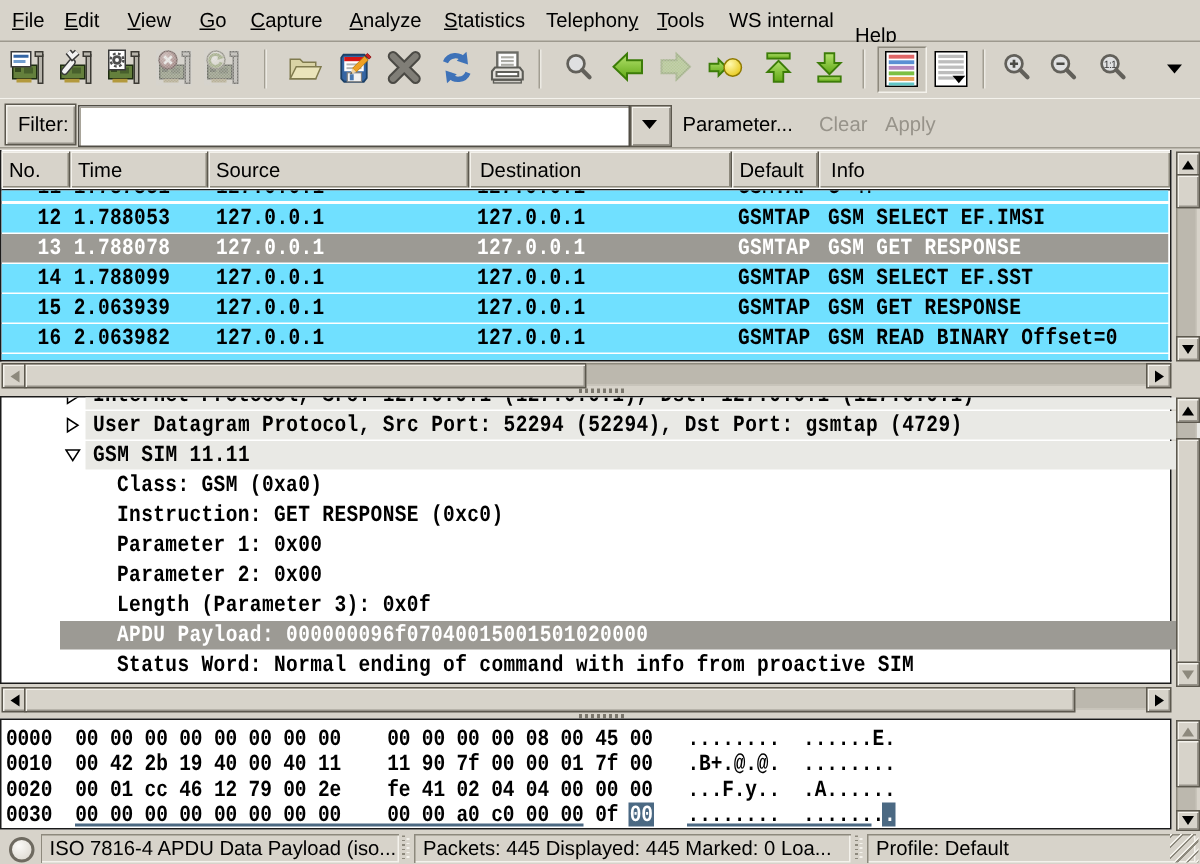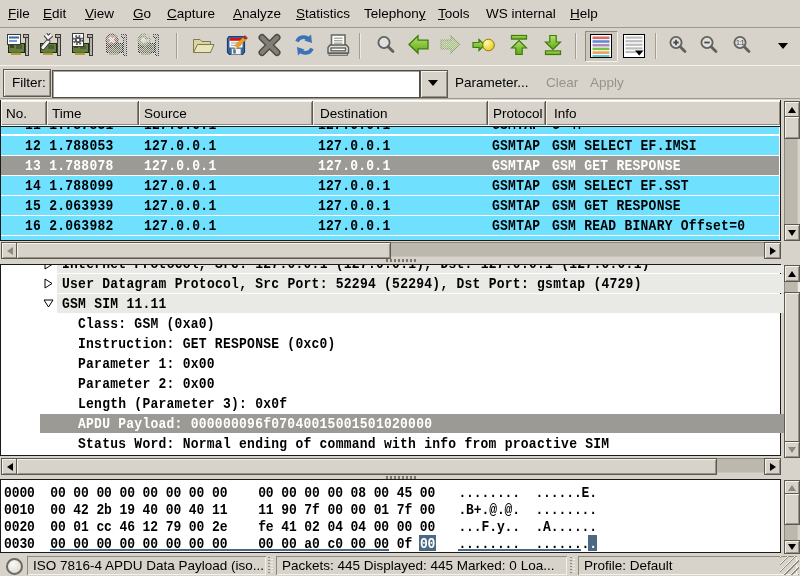--- a/index.html
+++ b/index.html
@@ -29,21 +29,21 @@
 <div class="ab ui" style="left:8px;top:6px;"><u>F</u>ile</div>
 <div class="ab ui" style="left:43px;top:6px;"><u>E</u>dit</div>
 <div class="ab ui" style="left:85px;top:6px;"><u>V</u>iew</div>
 <div class="ab ui" style="left:133px;top:6px;"><u>G</u>o</div>
 <div class="ab ui" style="left:167px;top:6px;"><u>C</u>apture</div>
 <div class="ab ui" style="left:233px;top:6px;"><u>A</u>nalyze</div>
 <div class="ab ui" style="left:296px;top:6px;"><u>S</u>tatistics</div>
 <div class="ab ui" style="left:364px;top:6px;">Telephon<u>y</u></div>
 <div class="ab ui" style="left:438px;top:6px;"><u>T</u>ools</div>
 <div class="ab ui" style="left:486px;top:6px;">WS internal</div>
-<div class="ab ui" style="left:570px;top:6px;"><u>H</u>elp</div>
+<div class="ab ui" style="left:570px;top:16px;"><u>H</u>elp</div>
 
 <div class="ab" style="left:0;top:28px;width:800px;height:37px;background:#d7d3ca;border-bottom:1px solid #9d998e;"></div>
 <div class="ab" style="left:0;top:65px;width:800px;height:1px;background:#f4f2ec;"></div>
 <svg class="ab" style="left:0;top:28px;" width="800" height="37" viewBox="0 0 800 37">
 <defs>
 <linearGradient id="grn" x1="0" y1="0" x2="0" y2="1">
         <stop offset="0" stop-color="#b4e26e"></stop>
         <stop offset="1" stop-color="#5fa713"></stop>
       </linearGradient>
 <radialGradient id="yel" cx="0.35" cy="0.3" r="0.9">
@@ -251,21 +251,21 @@
 <div class="ab hcell" style="left:1px;top:101px;width:46px;height:24px;box-sizing:border-box;"></div>
 <div class="ab hcell" style="left:47px;top:101px;width:92px;height:24px;box-sizing:border-box;"></div>
 <div class="ab hcell" style="left:139px;top:101px;width:174px;height:24px;box-sizing:border-box;"></div>
 <div class="ab hcell" style="left:313px;top:101px;width:175px;height:24px;box-sizing:border-box;"></div>
 <div class="ab hcell" style="left:488px;top:101px;width:58px;height:24px;box-sizing:border-box;"></div>
 <div class="ab hcell" style="left:546px;top:101px;width:234px;height:24px;box-sizing:border-box;border-right:none;"></div>
 <div class="ab ui" style="left:6px;top:106px;">No.</div>
 <div class="ab ui" style="left:52px;top:106px;text-align:center;">Time</div>
 <div class="ab ui" style="left:144px;top:106px;">Source</div>
 <div class="ab ui" style="left:320px;top:106px;">Destination</div>
-<div class="ab ui" style="left:493px;top:106px;">Protocol</div>
+<div class="ab ui" style="left:493px;top:106px;">Default</div>
 <div class="ab ui" style="left:554px;top:106px;">Info</div>
 
 <div class="ab" style="left:1px;top:127px;width:778px;height:113px;overflow:hidden;text-decoration:underline;">
 
   <div class="ab row-cyan" style="left:0;top:-12px;width:778px;height:19px;line-height:19px;">
       <div class="mono" style="position:absolute;left:0;top:0;width:100%;height:100%;line-height:19px;"><span class="ab" style="left:24px;">11 1.787851</span><span class="ab" style="left:143px;">127.0.0.1</span><span class="ab" style="left:317px;">127.0.0.1</span><span class="ab" style="left:491px;">GSMTAP</span><span class="ab" style="left:551px;">G</span><span class="ab" style="left:572px;">M</span></div>
     </div>
   <div class="ab row-cyan" style="left:0;top:9px;width:778px;height:19px;line-height:19px;">
       <div class="mono" style="position:absolute;left:0;top:0;width:100%;height:100%;line-height:19px;"><span class="ab" style="left:24px;">12 1.788053</span><span class="ab" style="left:143px;">127.0.0.1</span><span class="ab" style="left:317px;">127.0.0.1</span><span class="ab" style="left:491px;">GSMTAP</span><span class="ab" style="left:551px;">GSM SELECT EF.IMSI</span></div>
     </div>

